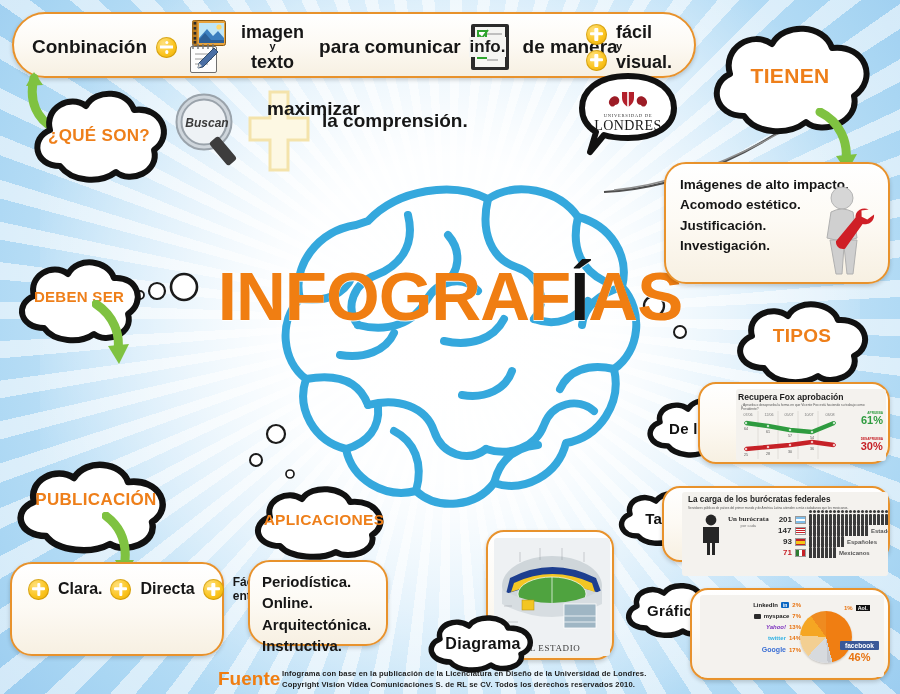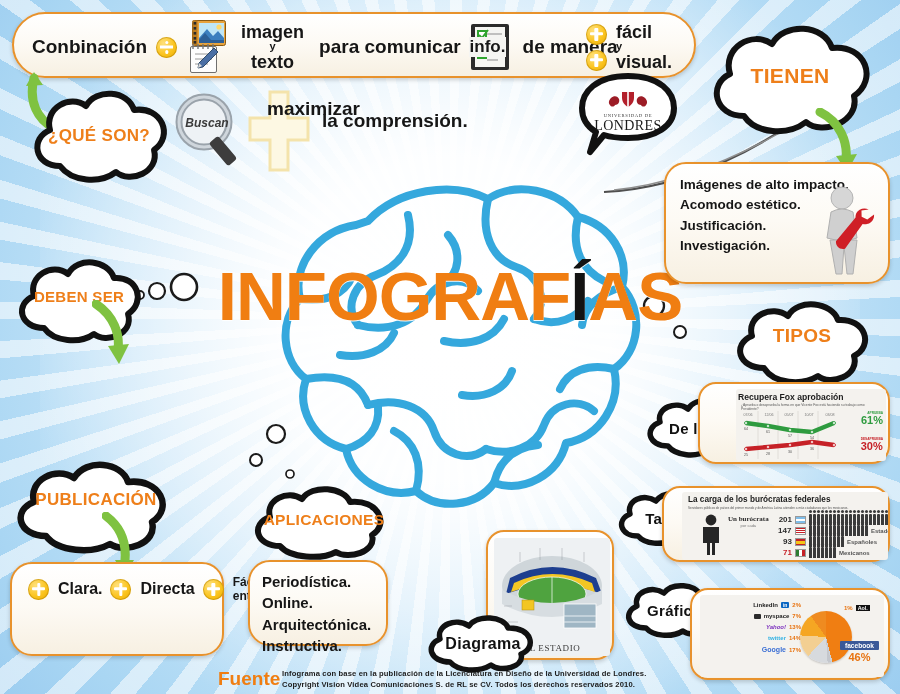--- a/index.html
+++ b/index.html
@@ -415,21 +415,21 @@
 
   <div class="cloud black" style="left:612px;top:490px;width:106px;height:58px;">
     <svg width="106" height="58" viewBox="0 0 106 58">
       <path d="M26 46 C 8 46, 4 30, 18 24 C 14 10, 32 3, 44 11 C 52 0, 74 2, 78 13
                C 98 12, 102 32, 88 38 C 92 50, 70 56, 62 49 C 50 56, 33 54, 26 46 Z" fill="#fff" stroke="#111" stroke-width="5.5" stroke-linejoin="round"></path>
     </svg>
     <div class="label" style="font-size:15px;margin-top:-1px;">Tabla</div>
   </div>
 
   <div class="panel tight" style="left:662px;top:486px;width:228px;height:76px;">
-    <div class="card" style="left:18px;top:4px;width:206px;height:68px;background:#f4f2ee;border-radius:3px;">
+    <div class="card" style="left:18px;top:4px;width:206px;height:84px;background:#f4f2ee;border-radius:3px;">
       <div class="mini-title" style="position:absolute;left:6px;top:3px;font-size:8.2px;">La carga de los burócratas federales</div>
       <div style="position:absolute;left:6px;top:14px;width:194px;font-size:3.1px;line-height:1.3;color:#555;">Servidores públicos de países del primer mundo y de América Latina atienden a más ciudadanos que los mexicanos.</div>
 
       <svg style="position:absolute;left:16px;top:22px;" width="26" height="42" viewBox="0 0 26 42">
         <circle cx="13" cy="6" r="5.4" fill="#262626"></circle>
         <path d="M5 13 h16 v16 h-4 v12 h-3 v-12 h-2 v12 h-3 v-12 h-4 z" fill="#262626"></path>
       </svg>
       <div style="position:absolute;left:46px;top:24px;text-align:center;">
         <div style="font-size:7px;font-weight:bold;color:#2b2b2b;line-height:1.05;font-family:'Liberation Serif',serif;">Un burócrata</div>
         <div style="font-size:4px;color:#7a7a7a;">por cada</div>

